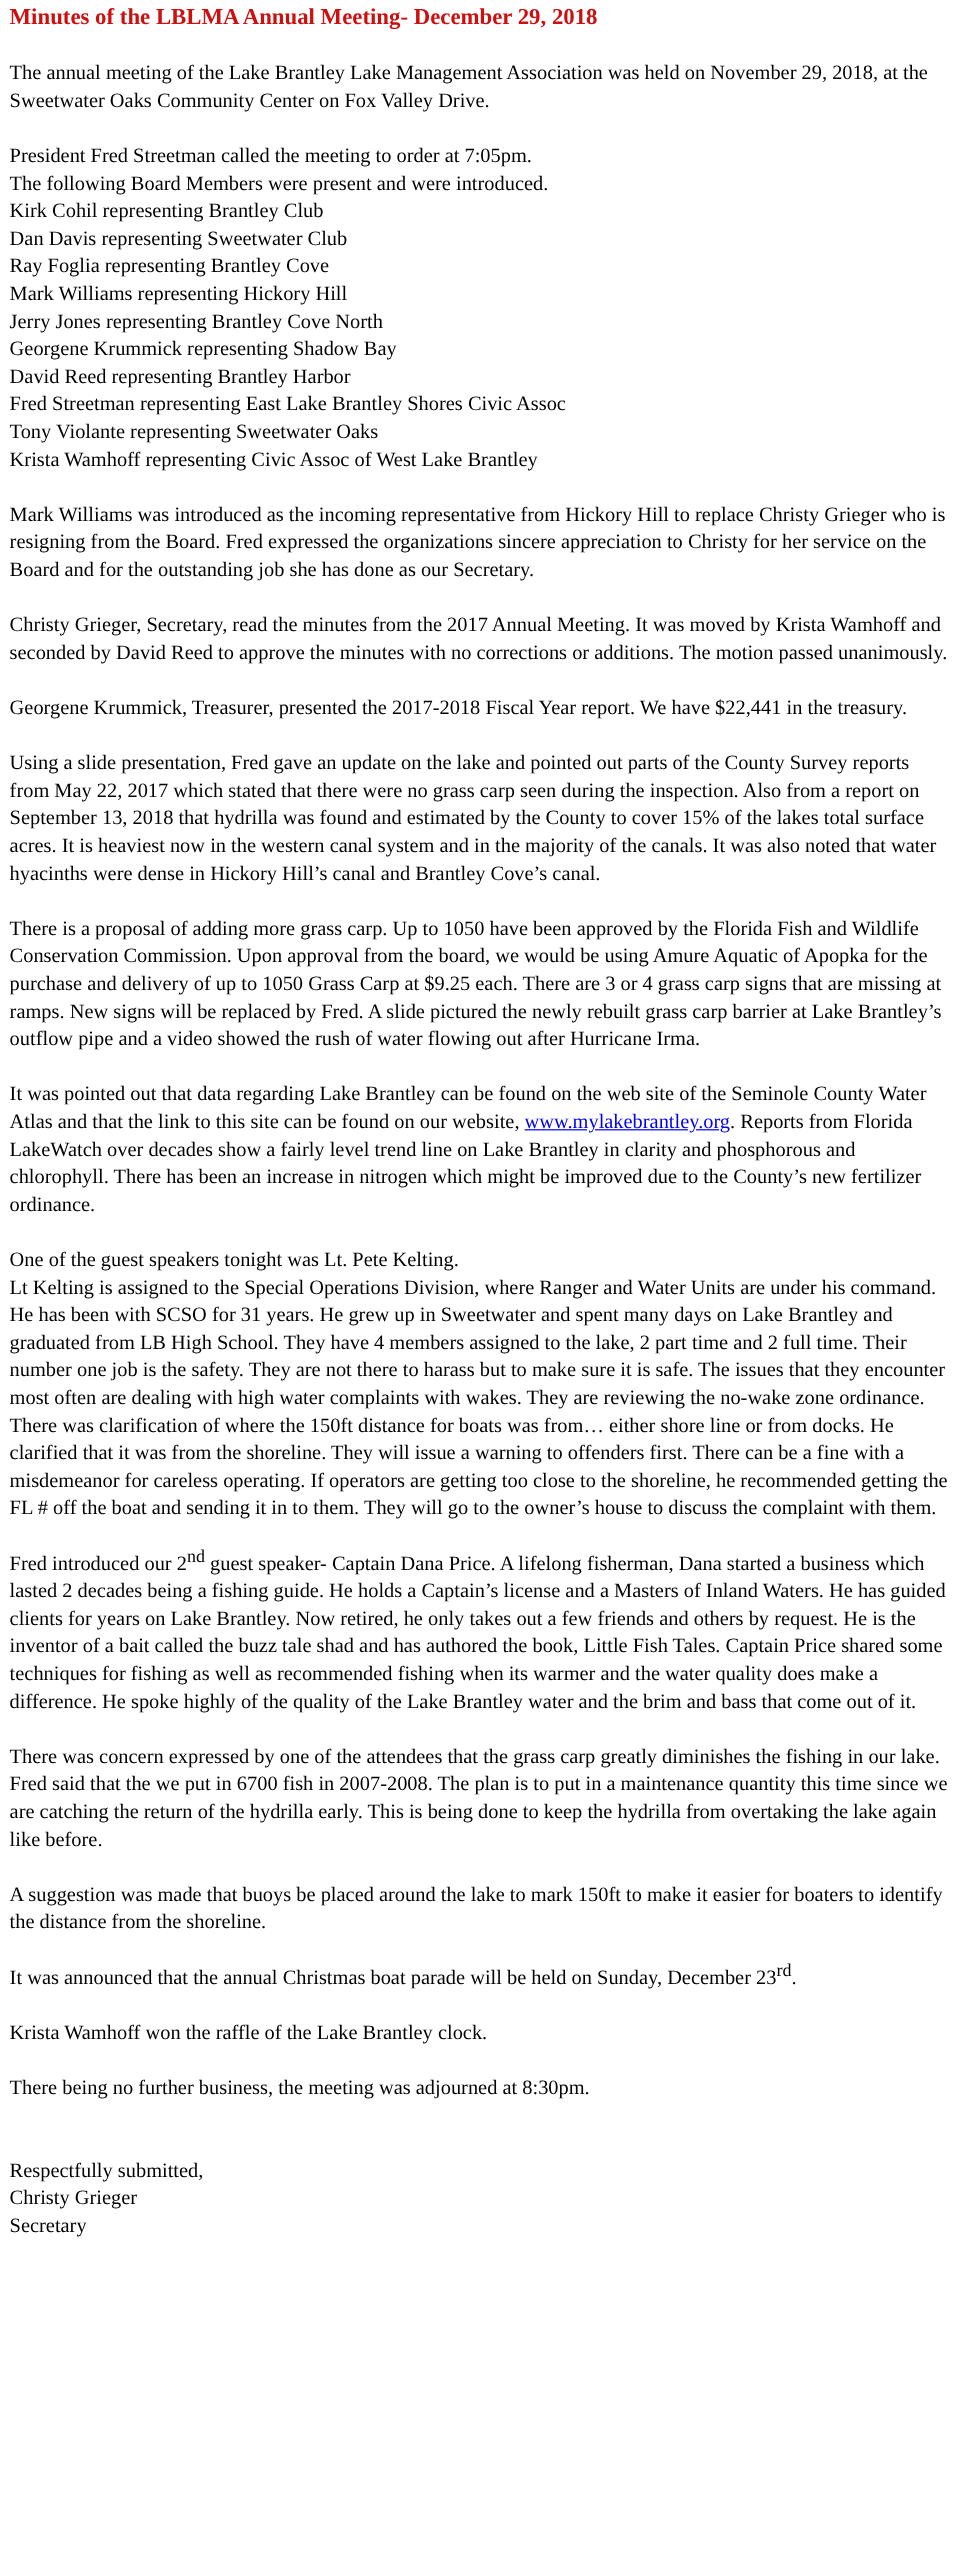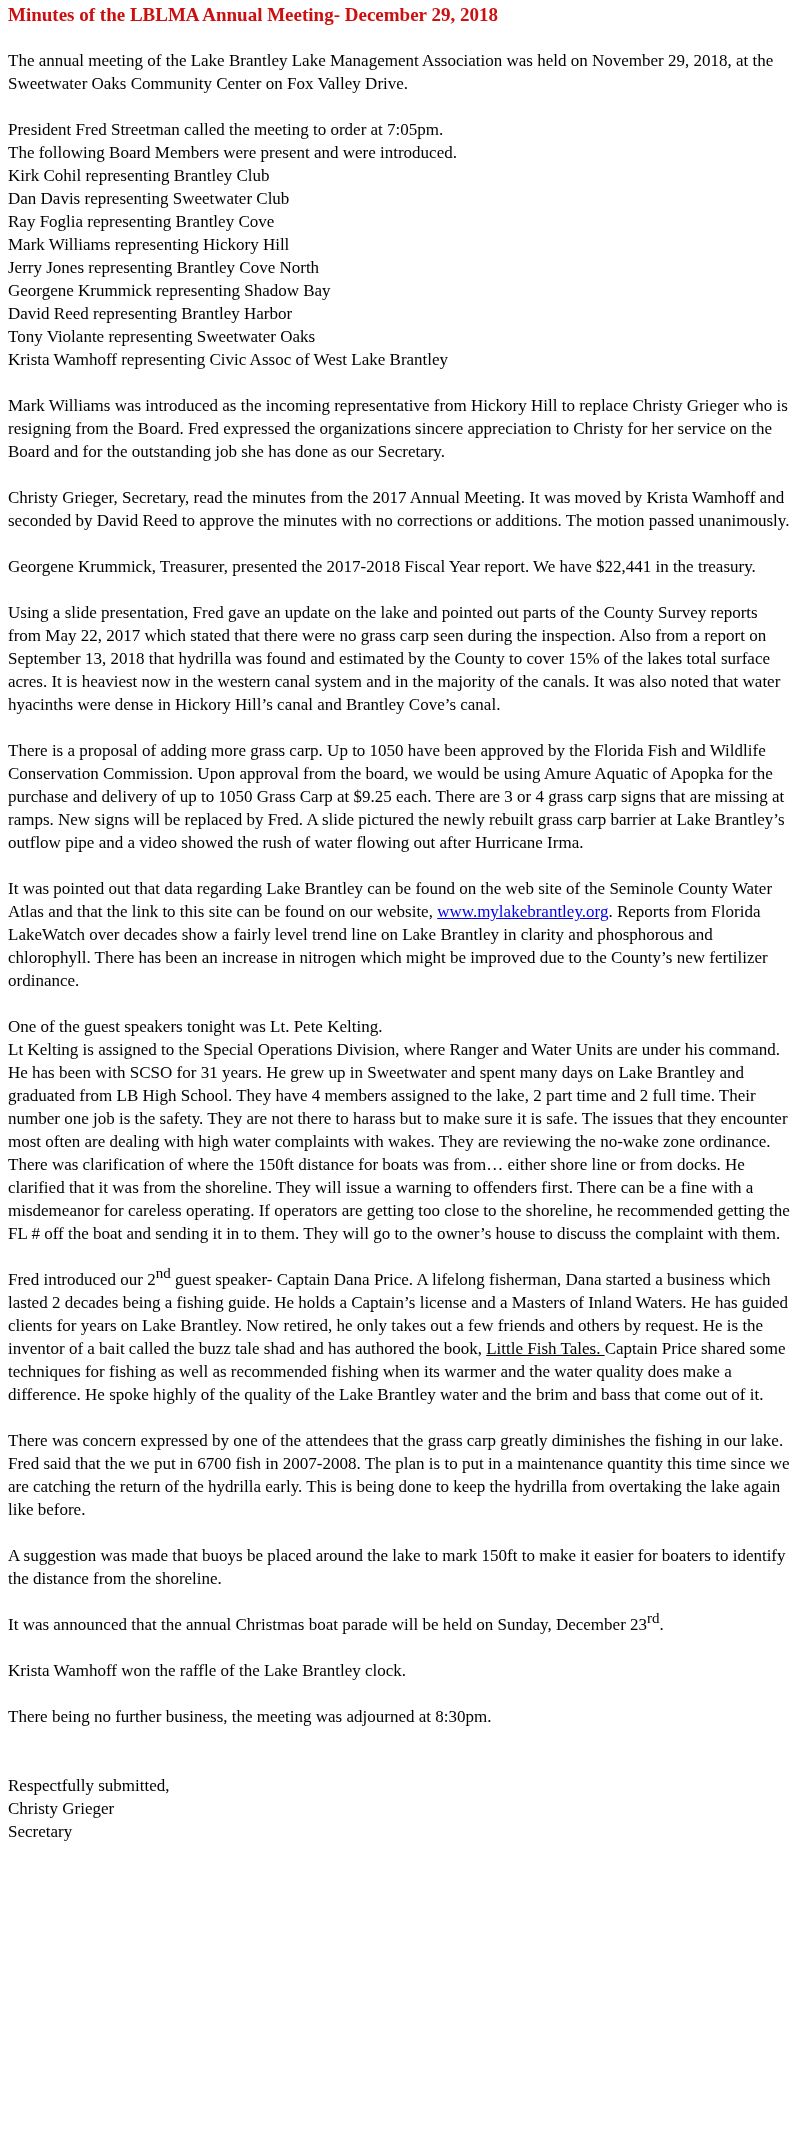--- a/index.html
+++ b/index.html
@@ -20,21 +20,21 @@
     line-height: 23px;
     margin: 0 0 23px 0;
   }
   p.block { margin: 0 0 23px 0; }
   .line { line-height: 23px; }
   .link {
     color: #0000ee;
     text-decoration: underline;
     cursor: pointer;
   }
-  .underlined { text-decoration: underline; }
+  .underlined { }
   sup {
     font-size: 15px;
     line-height: 0;
     vertical-align: super;
   }
   .closing-block { margin-top: 46px; }
 </style>
 </head>
 <body>
 
@@ -45,20 +45,21 @@
 <div class="block" style="margin-bottom:23px">
   <div class="line">President Fred Streetman called the meeting to order at 7:05pm.</div>
   <div class="line">The following Board Members were present and were introduced.</div>
   <div class="line">Kirk Cohil representing Brantley Club</div>
   <div class="line">Dan Davis representing Sweetwater Club</div>
   <div class="line">Ray Foglia representing Brantley Cove</div>
   <div class="line">Mark Williams representing Hickory Hill</div>
   <div class="line">Jerry Jones representing Brantley Cove North</div>
   <div class="line">Georgene Krummick representing Shadow Bay</div>
   <div class="line">David Reed representing Brantley Harbor</div>
+  <div class="line">Fred Streetman representing East Lake Brantley Shores Civic Assoc</div>
   <div class="line">Tony Violante representing Sweetwater Oaks</div>
   <div class="line">Krista Wamhoff representing Civic Assoc of West Lake Brantley</div>
 </div>
 
 <p class="block">Mark Williams was introduced as the incoming representative from Hickory Hill to replace Christy Grieger who is resigning from the Board. Fred expressed the organizations sincere appreciation to Christy for her service on the Board and for the outstanding job she has done as our Secretary.</p>
 
 <p class="block">Christy Grieger, Secretary, read the minutes from the 2017 Annual Meeting. It was moved by Krista Wamhoff and seconded by David Reed to approve the minutes with no corrections or additions. The motion passed unanimously.</p>
 
 <p class="block">Georgene Krummick, Treasurer, presented the 2017-2018 Fiscal Year report. We have $22,441 in the treasury.</p>
 

